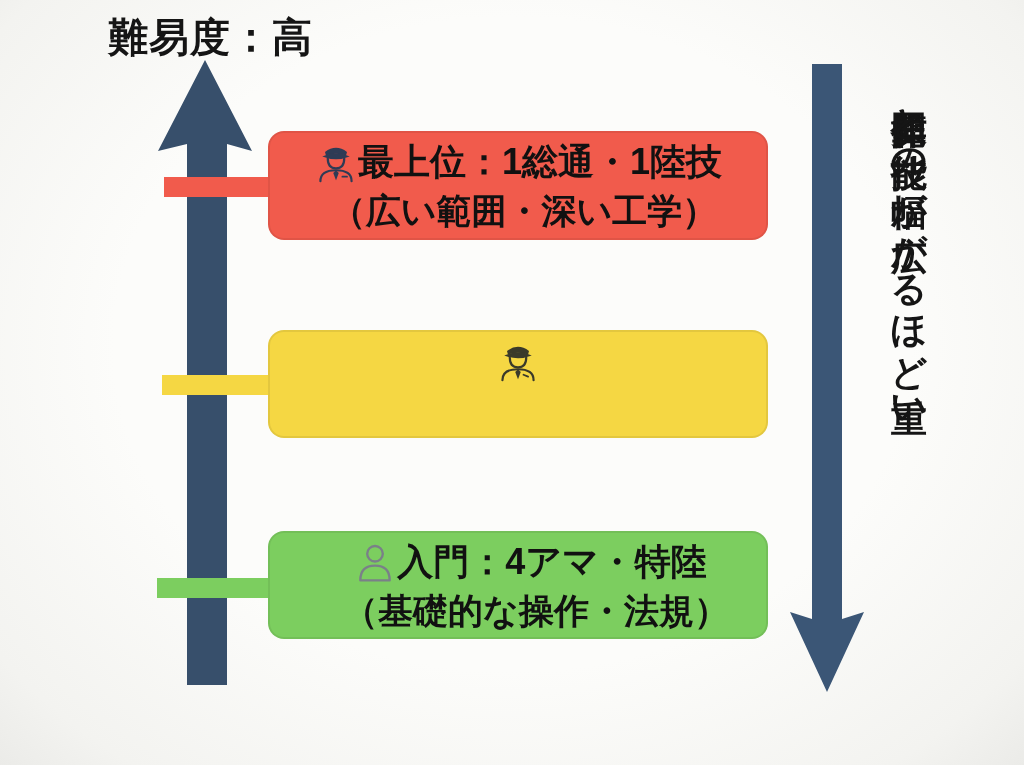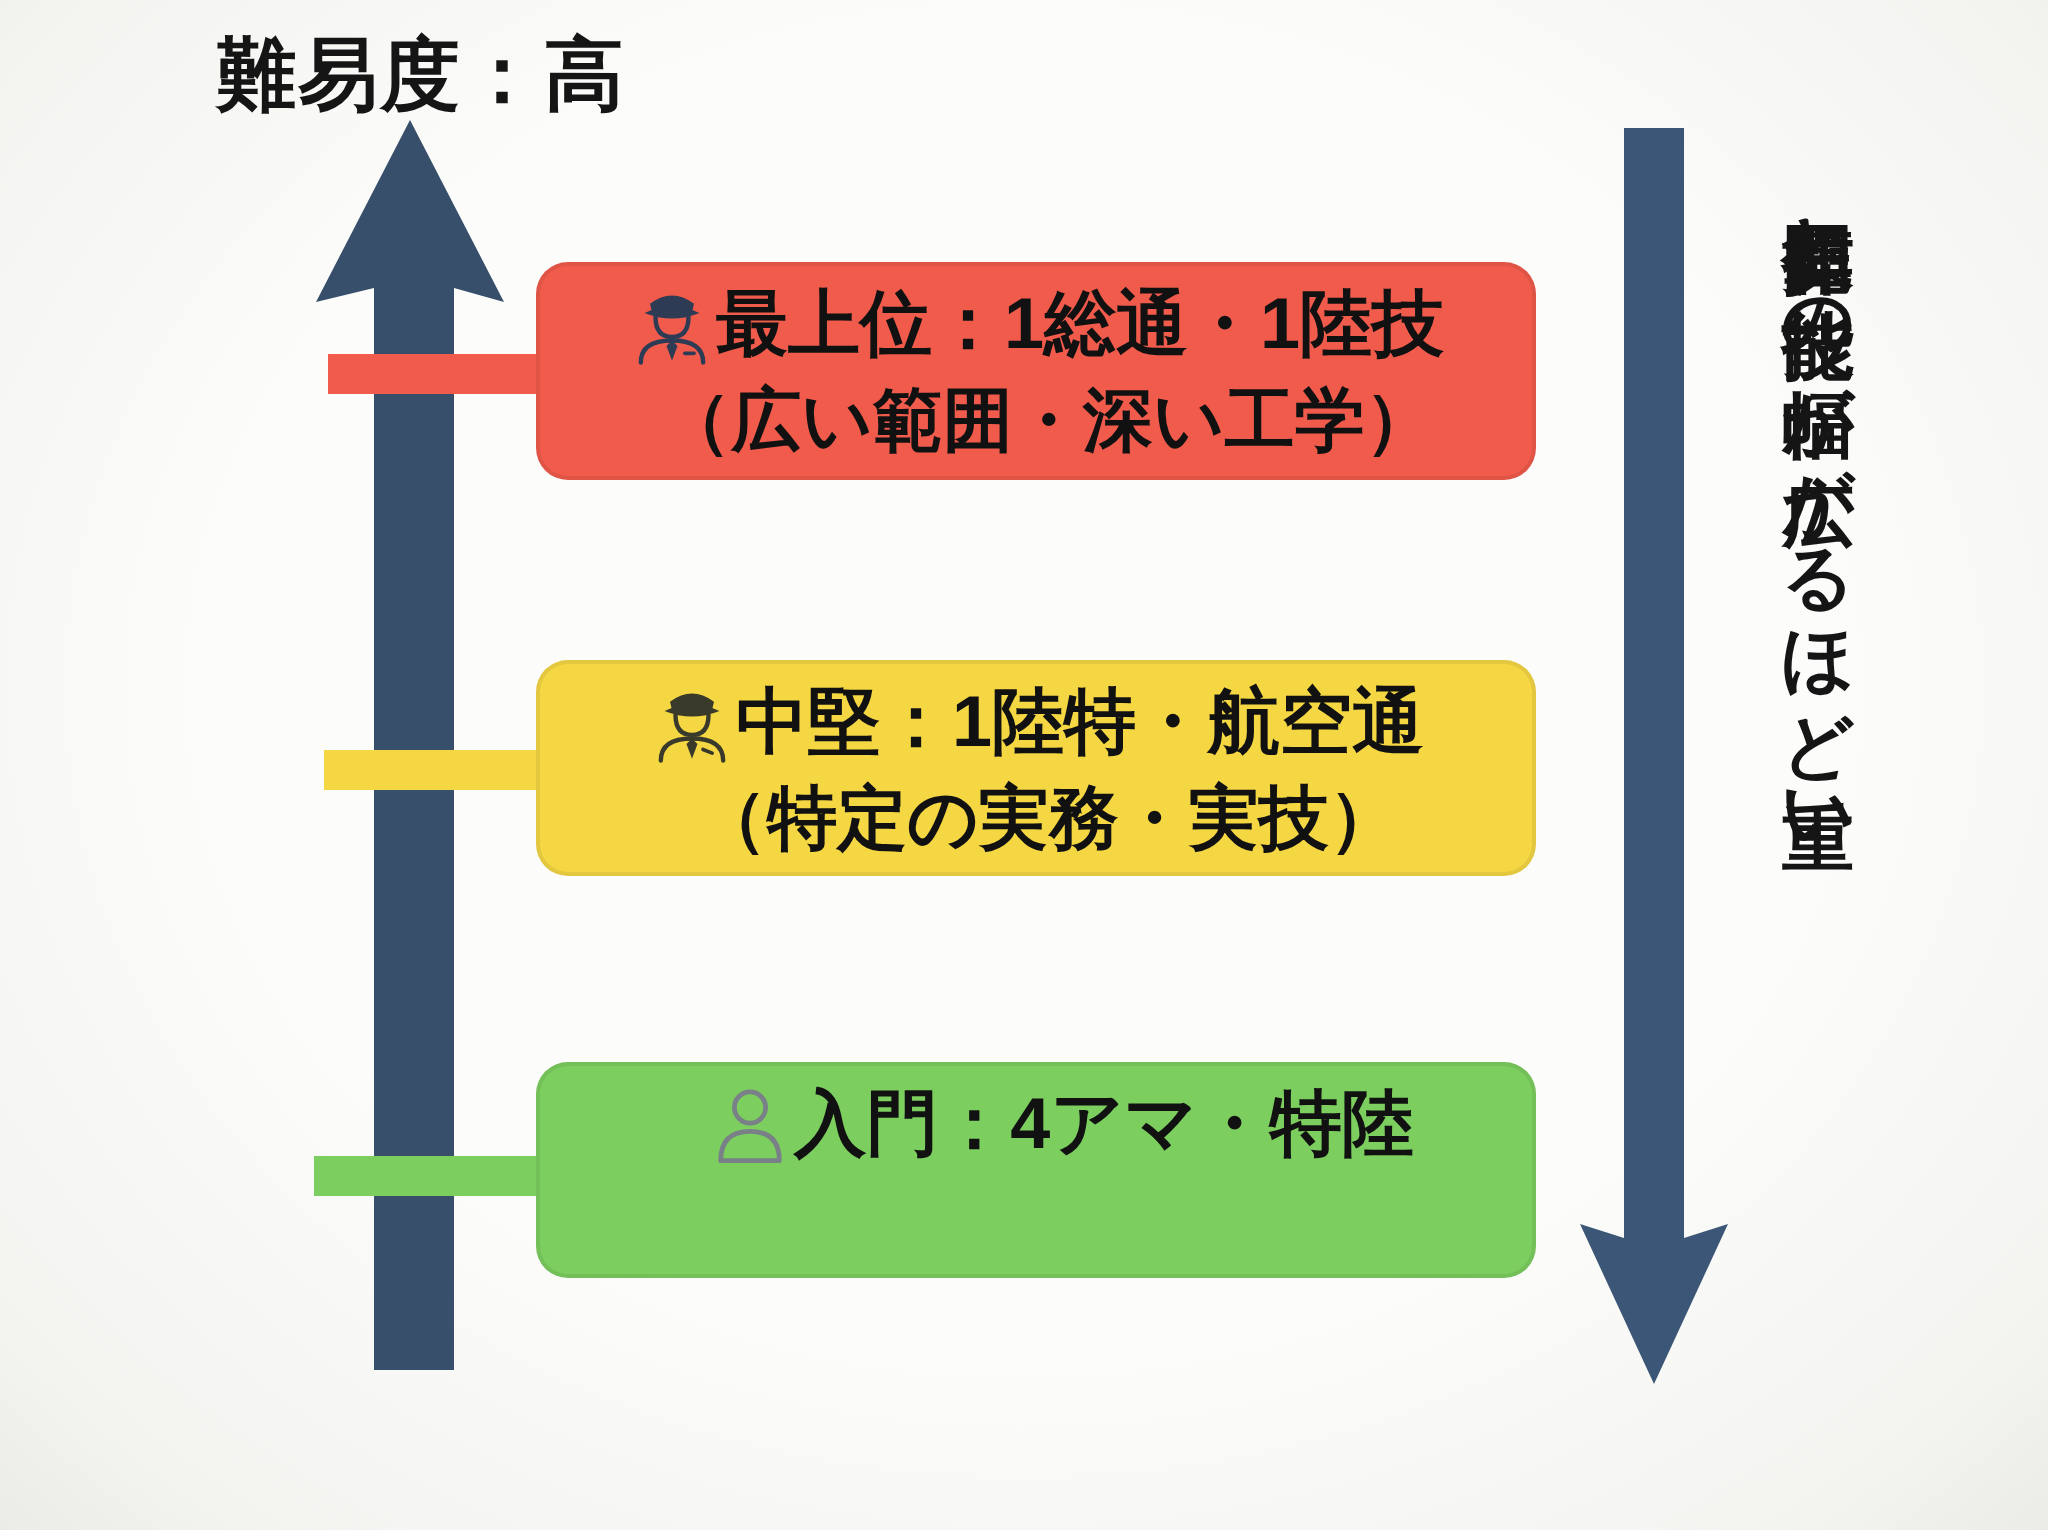--- a/index.html
+++ b/index.html
@@ -123,30 +123,29 @@
   <div class="level-box" id="level-box-middle" style="background: rgb(245, 215, 67);">
     <div class="level-line1">
       <svg class="level-icon" viewBox="0 0 48 48" fill="none" stroke="#3A3A2A" stroke-width="2.4" stroke-linecap="round" stroke-linejoin="round">
         <path d="M12 13 Q24 4 36 13 L35 17 Q24 13 13 17 Z" fill="#3A3A2A" stroke="none"></path>
         <path d="M9 18 Q24 11 39 18 Q24 24 9 18 Z" fill="#3A3A2A" stroke="none"></path>
         <path d="M15 20 Q15 31 24 31 Q33 31 33 20"></path>
         <path d="M7 45 Q7 33 24 33 Q41 33 41 45"></path>
         <path d="M24 33 L21 36 L24 44 L27 36 Z" fill="#3A3A2A" stroke="none"></path>
         <path d="M30 39 L35 41" stroke-width="2"></path>
       </svg>
-      <span>中堅：1陸特・航空通</span>
     </div>
-    <div class="level-line2">（特定の実務・実技）</div>
   </div>
 
   <div class="level-box" id="level-box-entry" style="background: rgb(124, 206, 95); padding-left: 24px;">
     <div class="level-line1">
       <svg class="level-icon" viewBox="0 0 48 48" fill="none" stroke="#7A8088" stroke-width="2.6" stroke-linecap="round" stroke-linejoin="round">
         <circle cx="24" cy="15" r="8.5"></circle>
         <path d="M8 44 Q8 28 24 28 Q40 28 40 44 Z"></path>
       </svg>
       <span>入門：4アマ・特陸</span>
     </div>
+    <div class="level-line2">（基礎的な操作・法規）</div>
   </div>
 
   <div class="right-axis-label">操作範囲と技能の幅が広がるほど重い</div>
 
 </div>
 
 </body></html>

